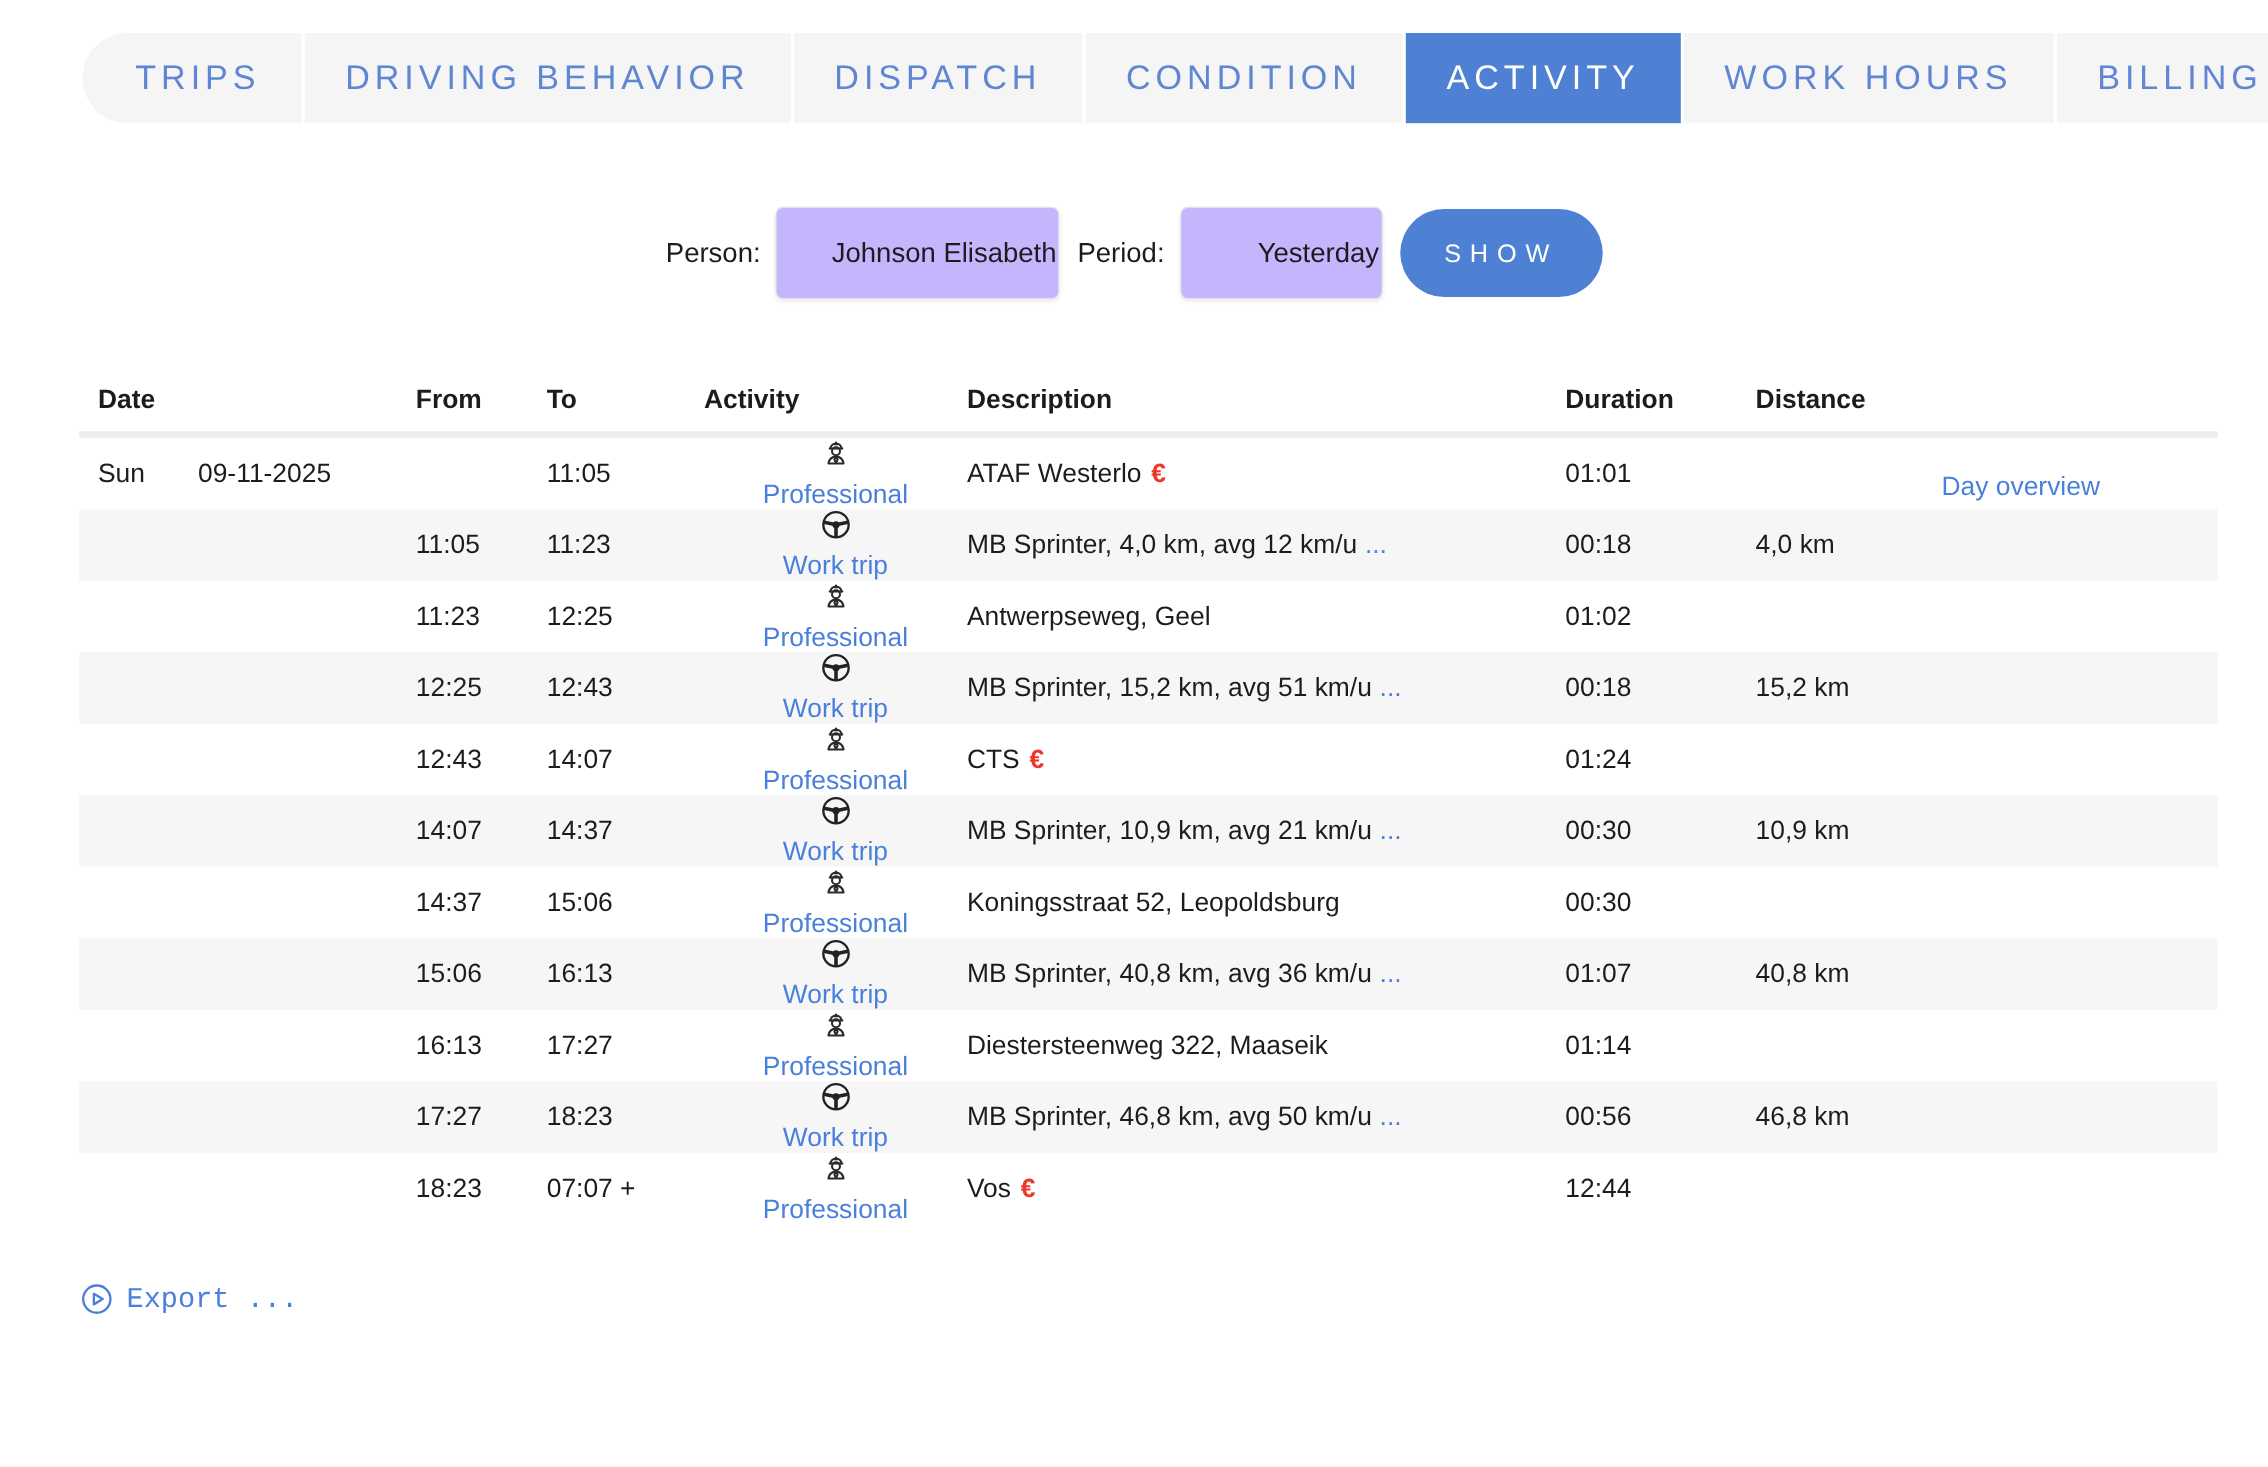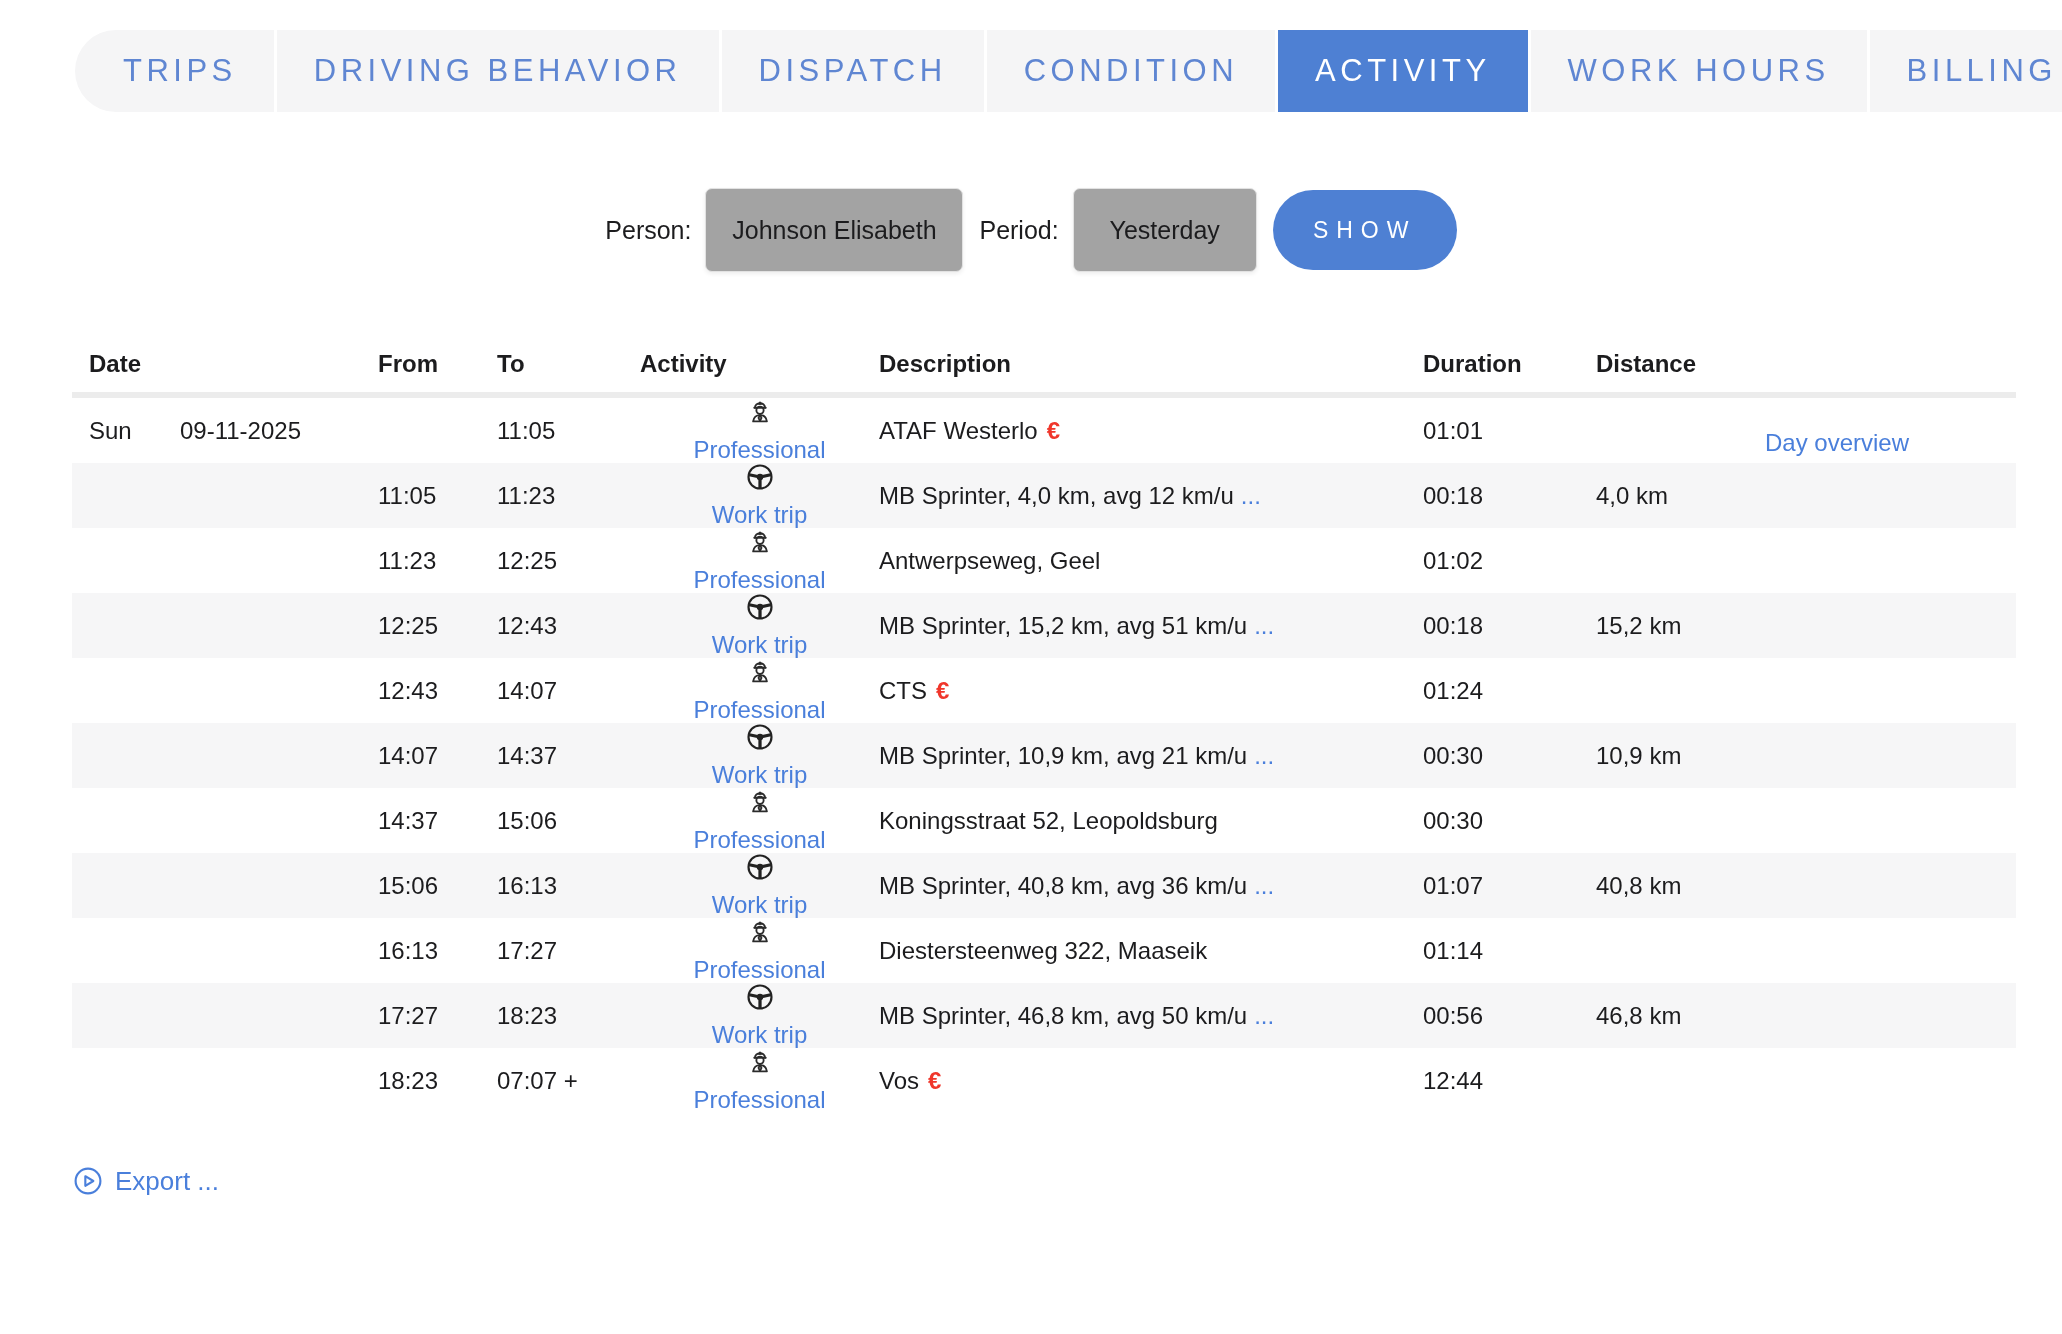--- a/index.html
+++ b/index.html
@@ -28,24 +28,24 @@
   }
   .tab:first-child{border-radius:41px 0 0 41px;padding-left:48px;}
   .tab:last-child{border-radius:0 41px 41px 0;padding-right:48px;}
   .tab.active{background:var(--accent);color:#ffffff;}
   
   .filters{
     margin-top:76px;display:flex;align-items:center;justify-content:center;
   }
   .filter-label{font-size:25px;margin-right:14px;}
   .filter-input{
-    height:80px;border:1px solid #e2e2e2;border-radius:7px;background:#a3a3a3;
+    height:80px;border:1px solid #e2e2e2;border-radius:7px;background:#c4b5fd;
     box-shadow:0 2px 4px rgba(0,0,0,0.07);
     font-family:"Liberation Sans", sans-serif;
-    font-size:25px;color:var(--text);text-align:center;outline:none;
+    font-size:25px;color:var(--text);text-align:right;outline:none;
   }
   .person-input{width:252px;margin-right:16px;}
   .period-input{width:178px;margin-right:16px;}
   .show-button{
     width:184px;height:80px;border:none;border-radius:40px;
     background:var(--accent);color:#ffffff;font-size:23px;letter-spacing:8px;
     font-family:"Liberation Sans", sans-serif;cursor:pointer;
   }
   
   .table{margin:66px 0 0 72px;width:1944px;}
@@ -66,21 +66,21 @@
   .cell{white-space:nowrap;overflow:hidden;}
   .activity-cell{display:flex;align-items:center;gap:9px;flex-direction:column;}
   .activity-cell a, .link{color:var(--link);text-decoration:none;cursor:pointer;}
   .euro{color:var(--euro);margin-left:9px;font-weight:bold;}
   .more-link{color:var(--link);margin-left:7px;cursor:pointer;}
   .act-icon{width:30px;height:30px;flex:0 0 auto;}
   .overview-cell{color:var(--link);cursor:pointer;margin-top:24px;}
   
   .export{
     margin:52px 0 0 72px;display:inline-flex;align-items:center;gap:11px;
-    color:var(--link);font-size:26px;cursor:pointer;
+    color:var(--link);font-size:26px;cursor:pointer;font-family:Liberation Mono, monospace;
   }
   .export svg{width:32px;height:32px;}
 </style>
 </head>
 <body>
 
 
 
 
 <div class="tabbar">

